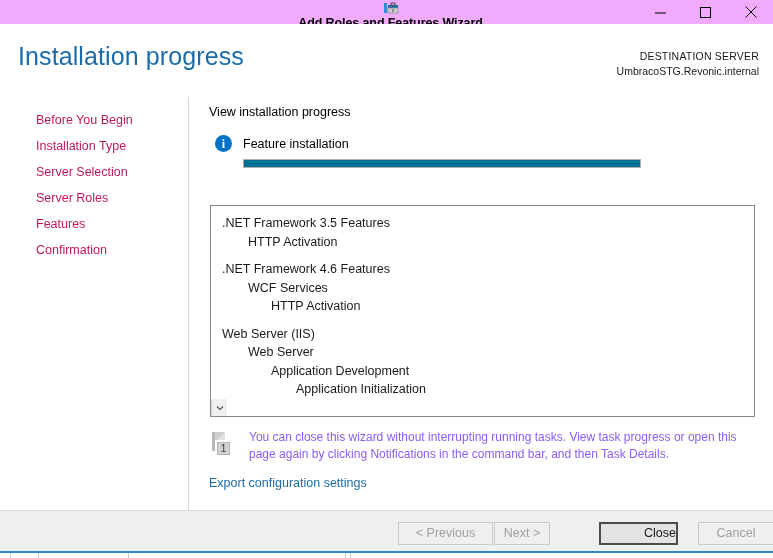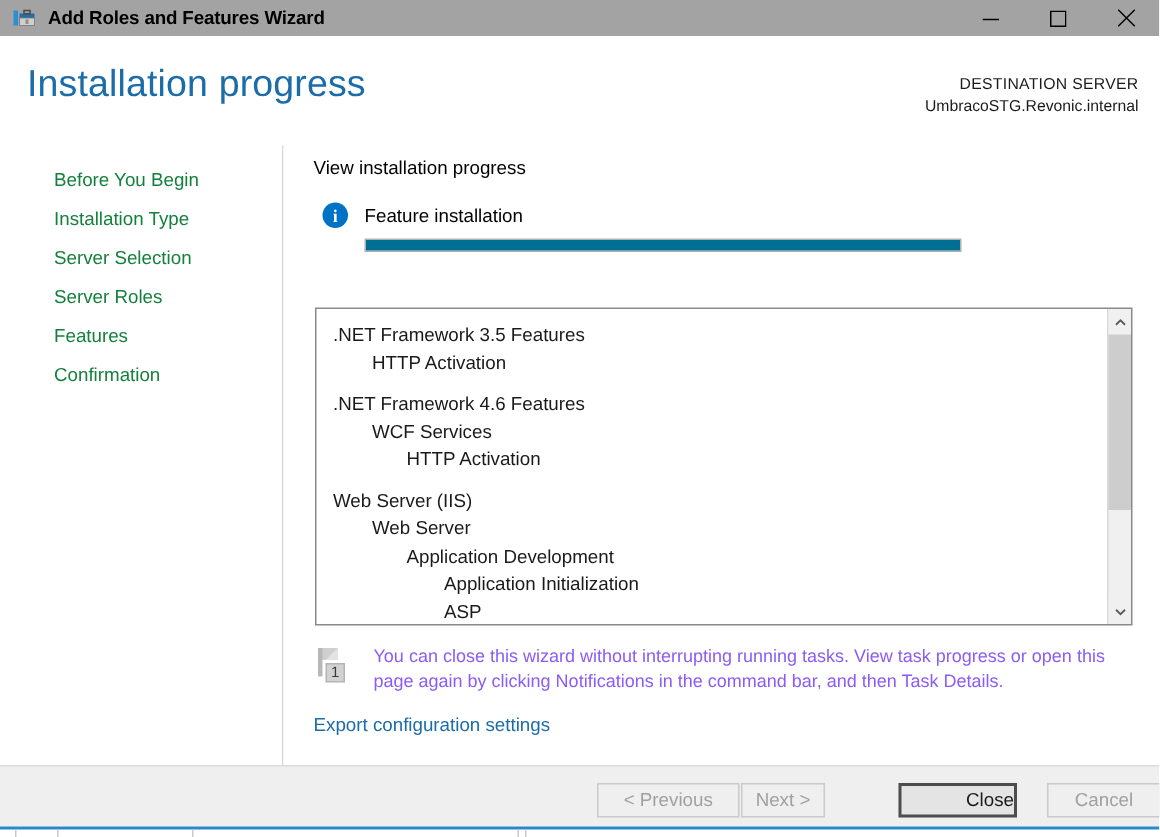--- a/index.html
+++ b/index.html
@@ -23,23 +23,24 @@
     height: 558px;
     background: #ffffff;
     overflow: hidden;
   }
 
   
   .titlebar {
     position: absolute;
     left: 0; top: 0;
     width: 773px; height: 24px;
-    background: #a3a3a3;
-    display: flex;
-    align-items: center;
+    background: #f0abfc;
+    display: flex;
+    align-items: center;
+    flex-direction: column;
   }
   .titlebar-icon {
     width: 16px; height: 16px;
     margin-left: 8px;
     position: relative;
     flex: 0 0 auto;
   }
   .titlebar-title {
     font-size: 12.5px;
     font-weight: bold;
@@ -109,21 +110,21 @@
   }
   .nav-item {
     position: absolute;
     left: 18px;
     width: 170px;
     height: 24px;
     display: flex;
     align-items: center;
     padding-left: 18px;
     font-size: 12.5px;
-    color: #15803d;
+    color: #be185d;
     white-space: nowrap;
     cursor: default;
   }
   .nav-item.active {
     background: #0072c6;
     color: #ffffff;
   }
 
   
   .main {
@@ -189,20 +190,21 @@
 
   
   .listbox {
     position: absolute;
     left: 21px; top: 108px;
     width: 545px; height: 212px;
     border: 1px solid #8a8a8a;
     background: #ffffff;
     overflow: hidden;
     display: flex;
+    flex-direction: column;
   }
   .listbox-body {
     flex: 1 1 auto;
     padding: 8px 0 0 0;
     overflow: hidden;
   }
   .tree-row {
     font-size: 12.5px;
     color: #1a1a1a;
     line-height: 18.5px;

